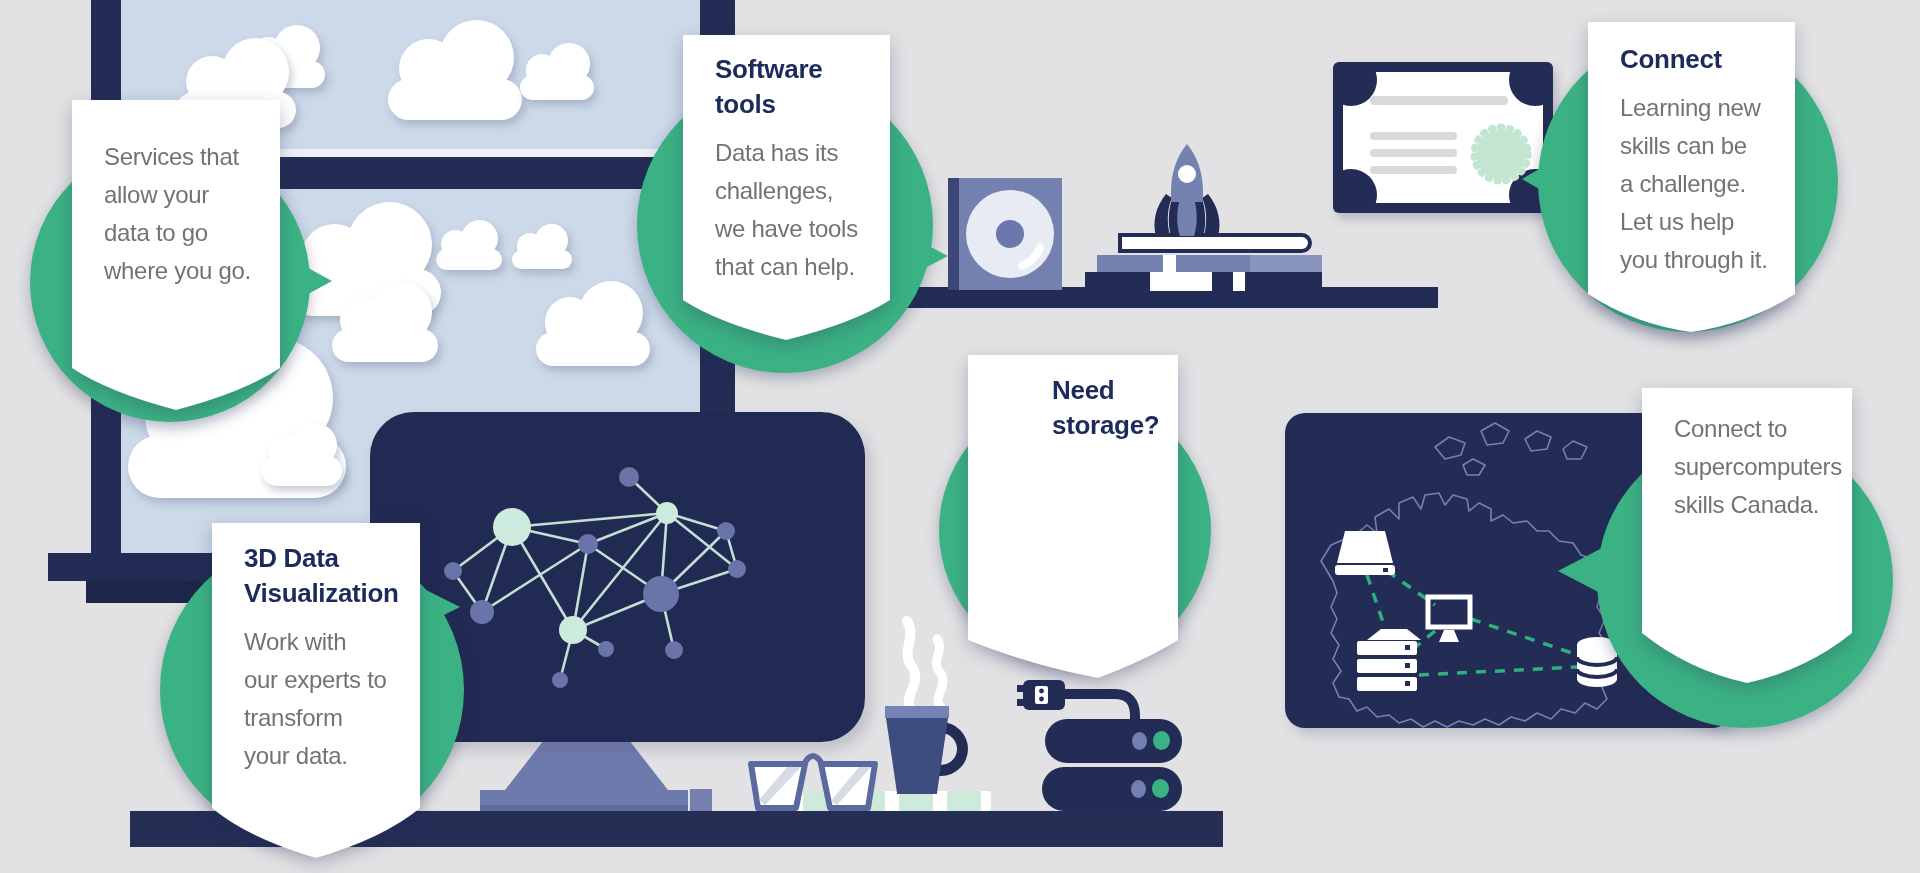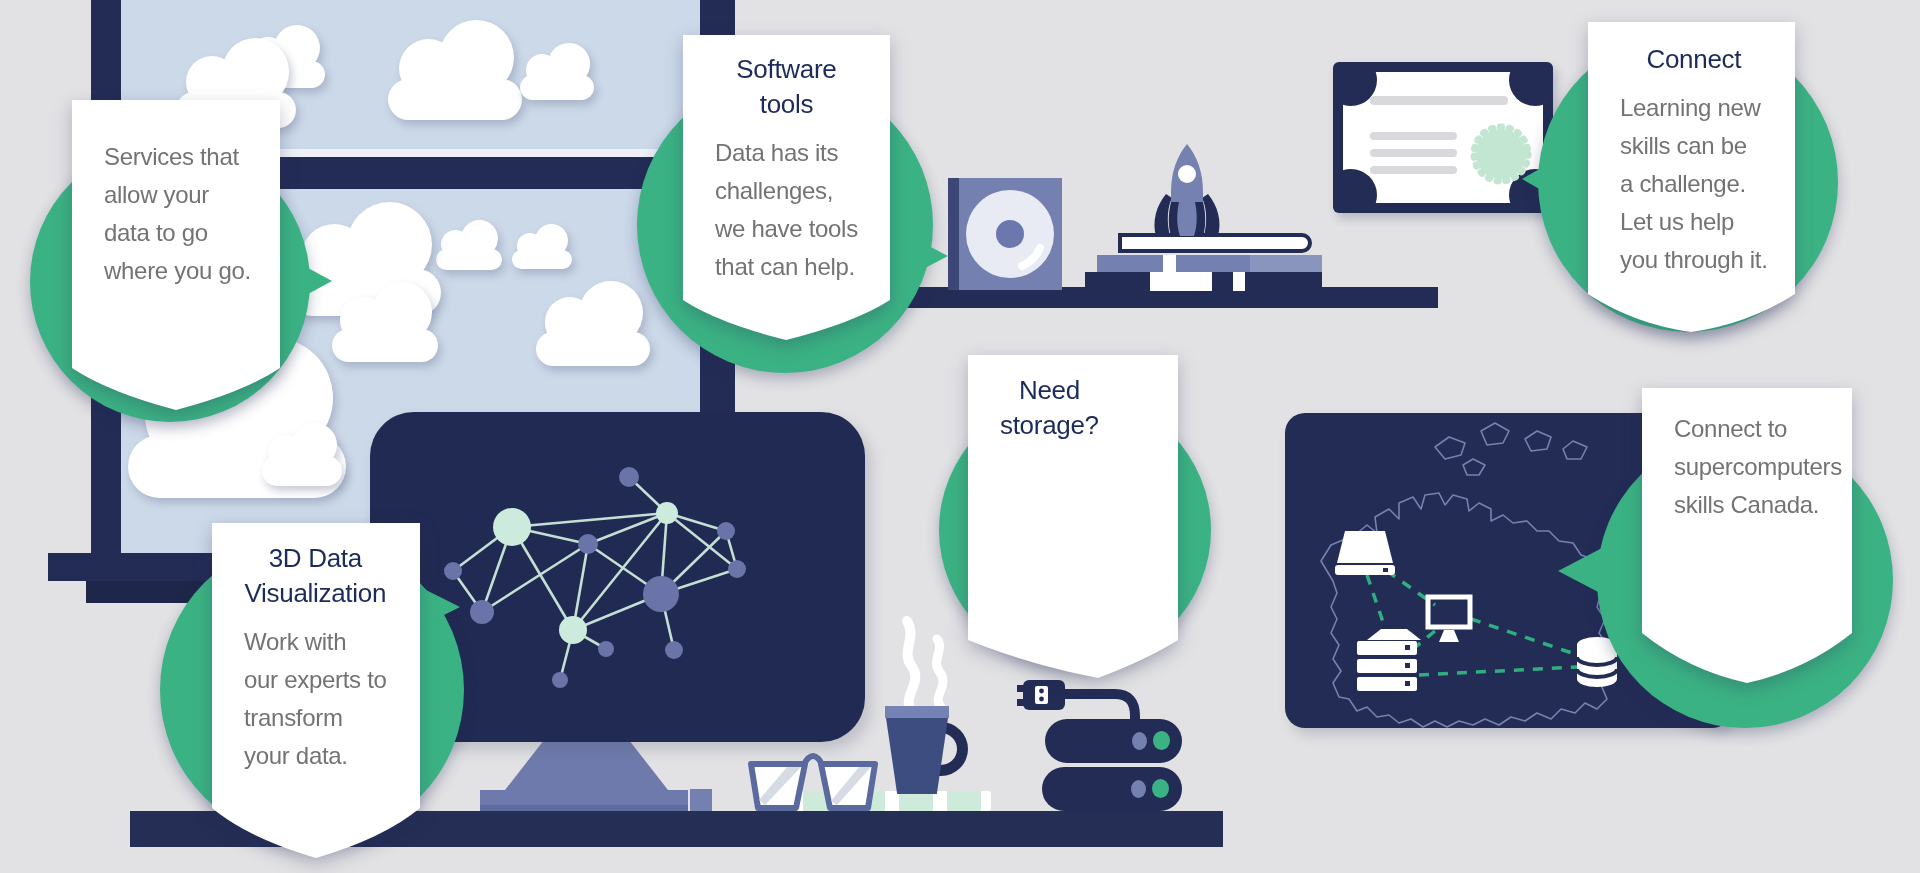--- a/index.html
+++ b/index.html
@@ -14,21 +14,21 @@
   .cloud{position:absolute;filter:drop-shadow(3px 5px 4px rgba(110,120,150,.38));}
   .cloud .cb{position:absolute;left:0;right:0;bottom:0;height:52%;background:#fff;border-radius:999px;}
   .cloud .c1{position:absolute;left:8%;bottom:28%;width:44%;aspect-ratio:1;background:#fff;border-radius:50%;}
   .cloud .c2{position:absolute;left:38%;bottom:32%;width:56%;aspect-ratio:1;background:#fff;border-radius:50%;}
   
   .circle{background:#3bb283;border-radius:50%;box-shadow:0 6px 14px rgba(35,44,85,.30);}
   .tail-r{background:#3bb283;clip-path:polygon(0 0,100% 50%,0 100%);}
   .tail-l{background:#3bb283;clip-path:polygon(100% 0,0 50%,100% 100%);}
   .card{filter:drop-shadow(0 6px 9px rgba(35,44,85,.28));}
   .co-text{pointer-events:none;}
-  .co-title{font-weight:400;font-size:26px;line-height:35px;color:#1c2b5b;white-space:pre;letter-spacing:-.3px;text-align:center;}
+  .co-title{font-weight:700;font-size:26px;line-height:35px;color:#1c2b5b;white-space:pre;letter-spacing:-.3px;}
   .co-body{font-weight:400;font-size:24px;line-height:38px;color:#737373;white-space:pre;margin-top:12px;letter-spacing:-.3px;}
   .dot{position:absolute;border-radius:50%;}
 </style>
 </head>
 <body>
 
 <div class="scene">
 
   <div>
     <div class="abs pane" style="left:121px;top:0;width:579px;height:553px"></div>
@@ -343,21 +343,21 @@
 transform
 your data.</div>
     </div>
   </div>
 
   <div>
     <div class="abs circle" style="left:939px;top:394px;width:272px;height:272px"></div>
     <svg class="abs card" style="left:968px;top:355px" width="210" height="330" viewBox="0 0 210 330">
       <path d="M0,0 H210 V285 Q178,305 130,323 Q62,310 0,285 Z" fill="#fff"></path>
     </svg>
-    <div class="abs co-text" style="left:1000px;top:373px">
+    <div class="abs co-text" style="left:1052px;top:373px">
       <div class="co-title">Need
 storage?</div>
     </div>
   </div>
 
   <div>
     <div class="abs circle" style="left:1597px;top:432px;width:296px;height:296px"></div>
     <div class="abs tail-l" style="left:1558px;top:548px;width:44px;height:46px"></div>
     <svg class="abs card" style="left:1642px;top:388px" width="210" height="300" viewBox="0 0 210 300">
       <path d="M0,0 H210 V245 Q164,282 105,295 Q46,282 0,245 Z" fill="#fff"></path>

